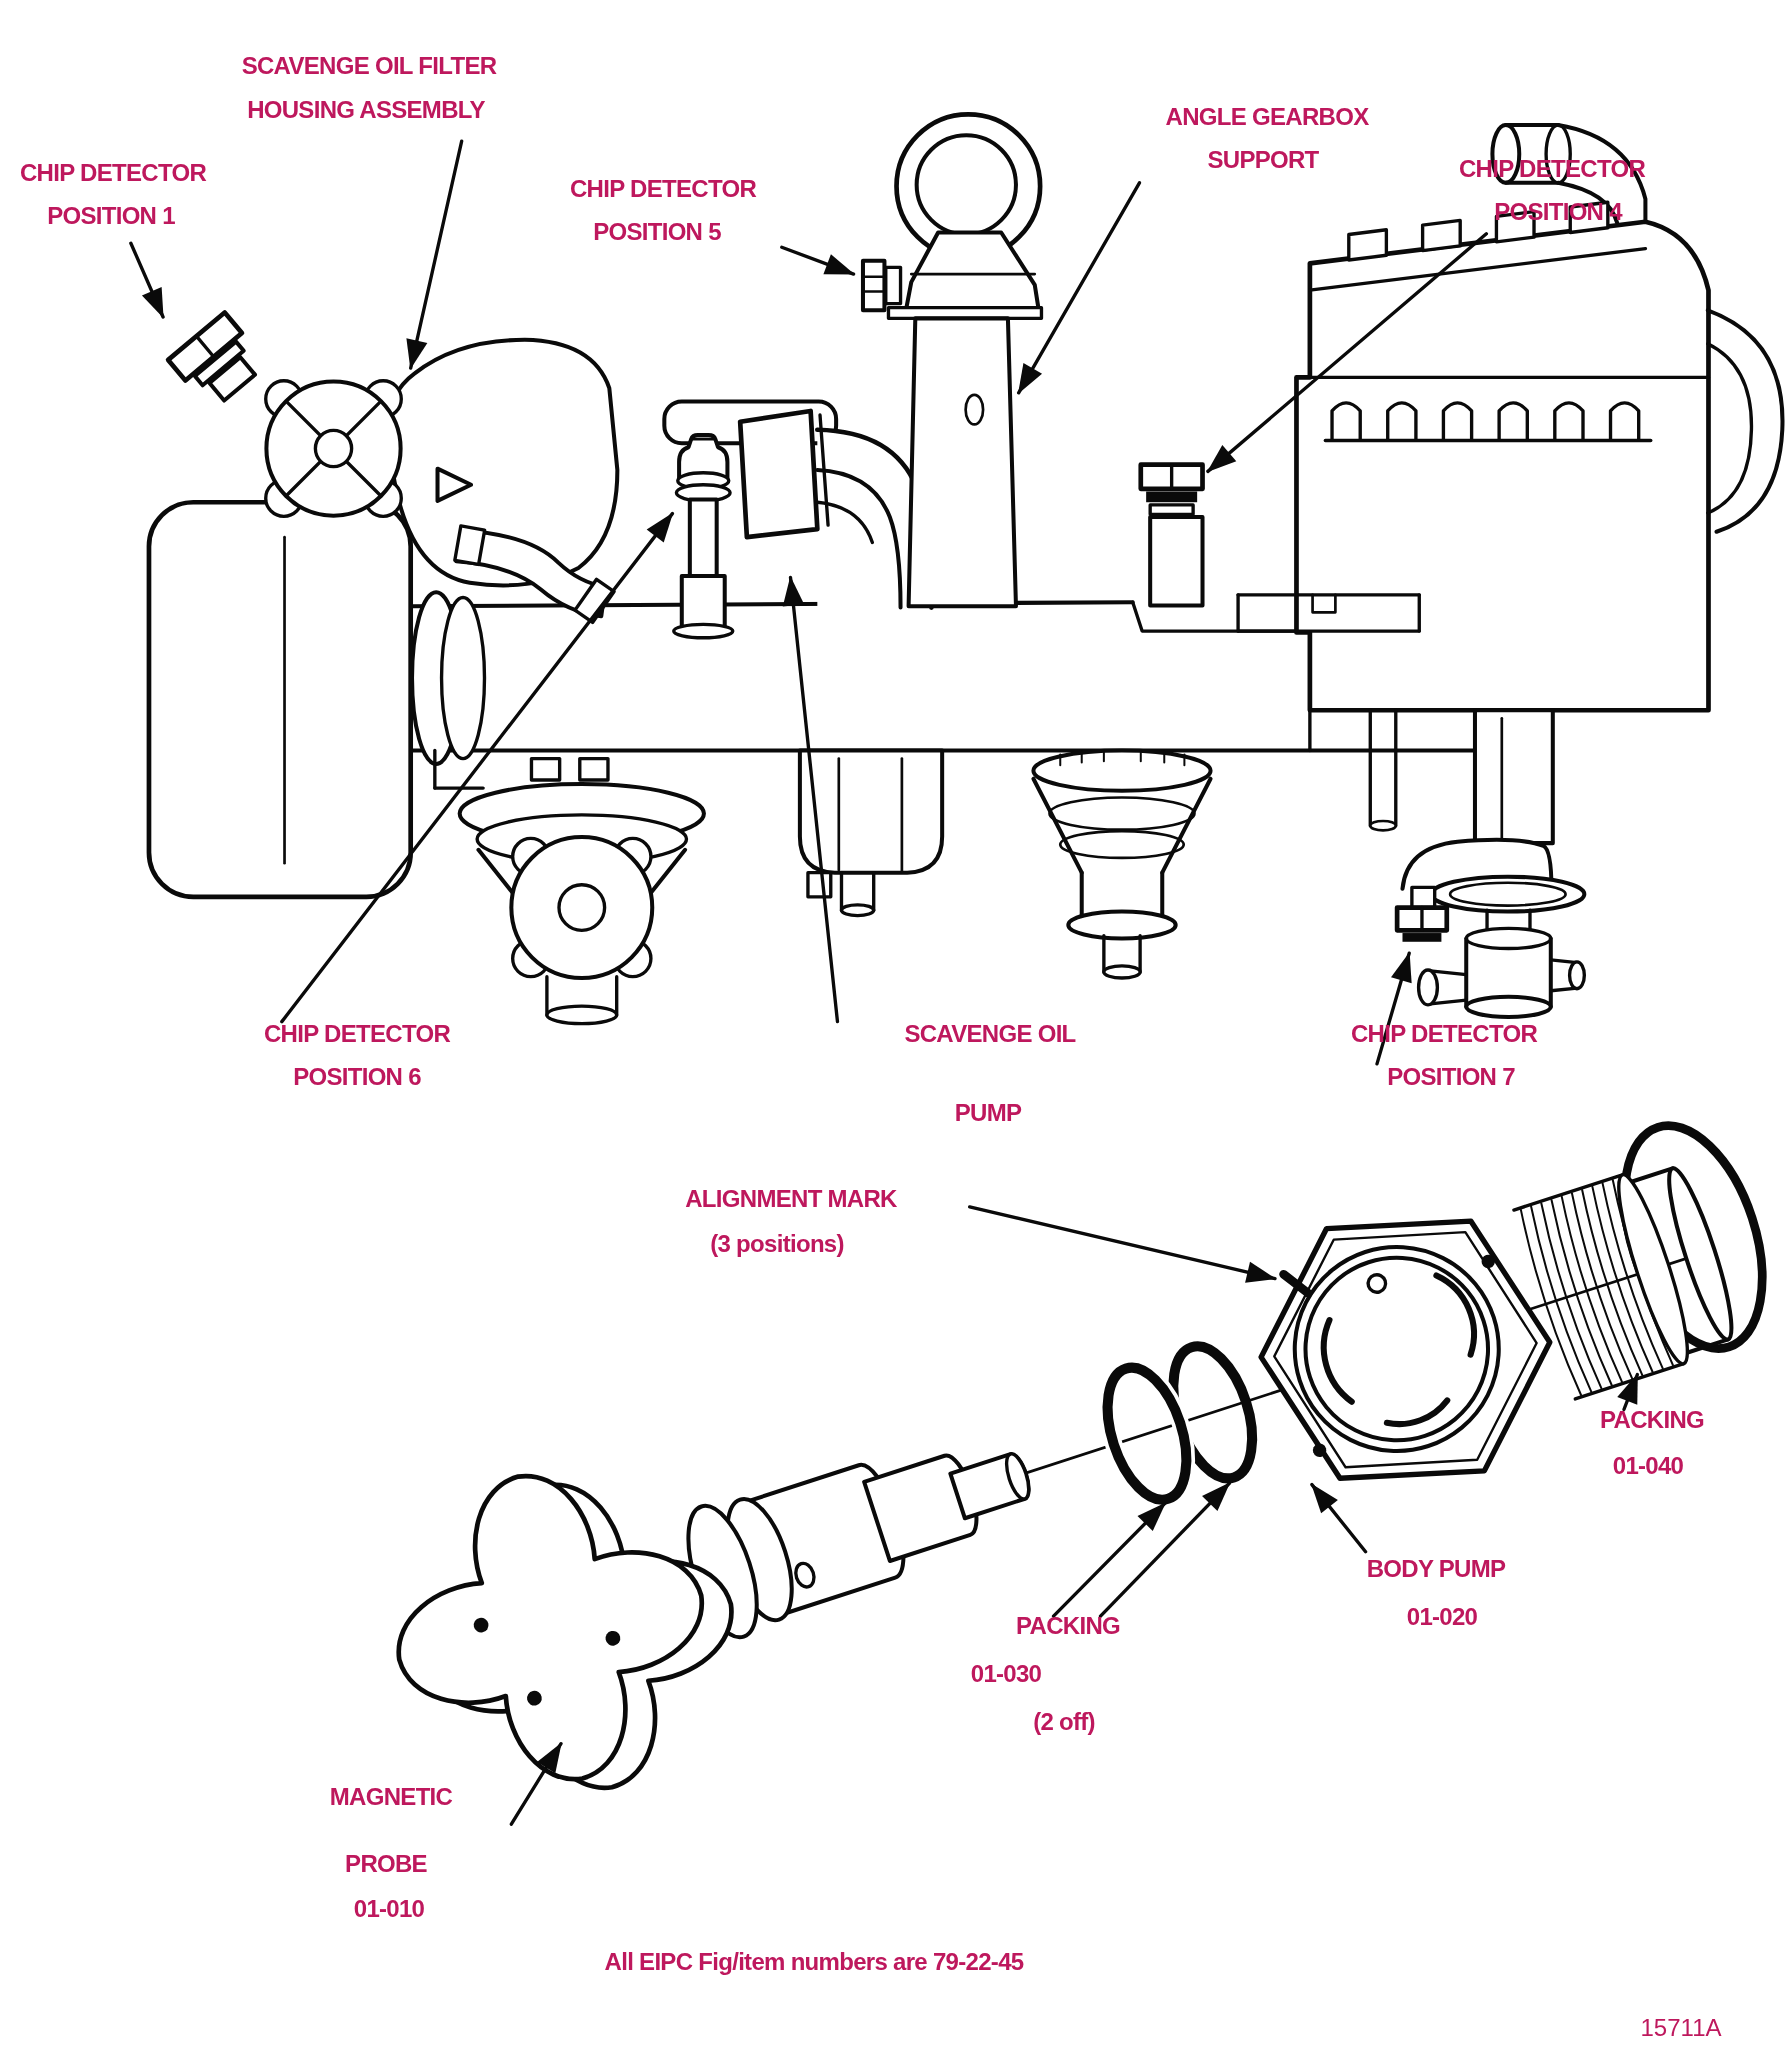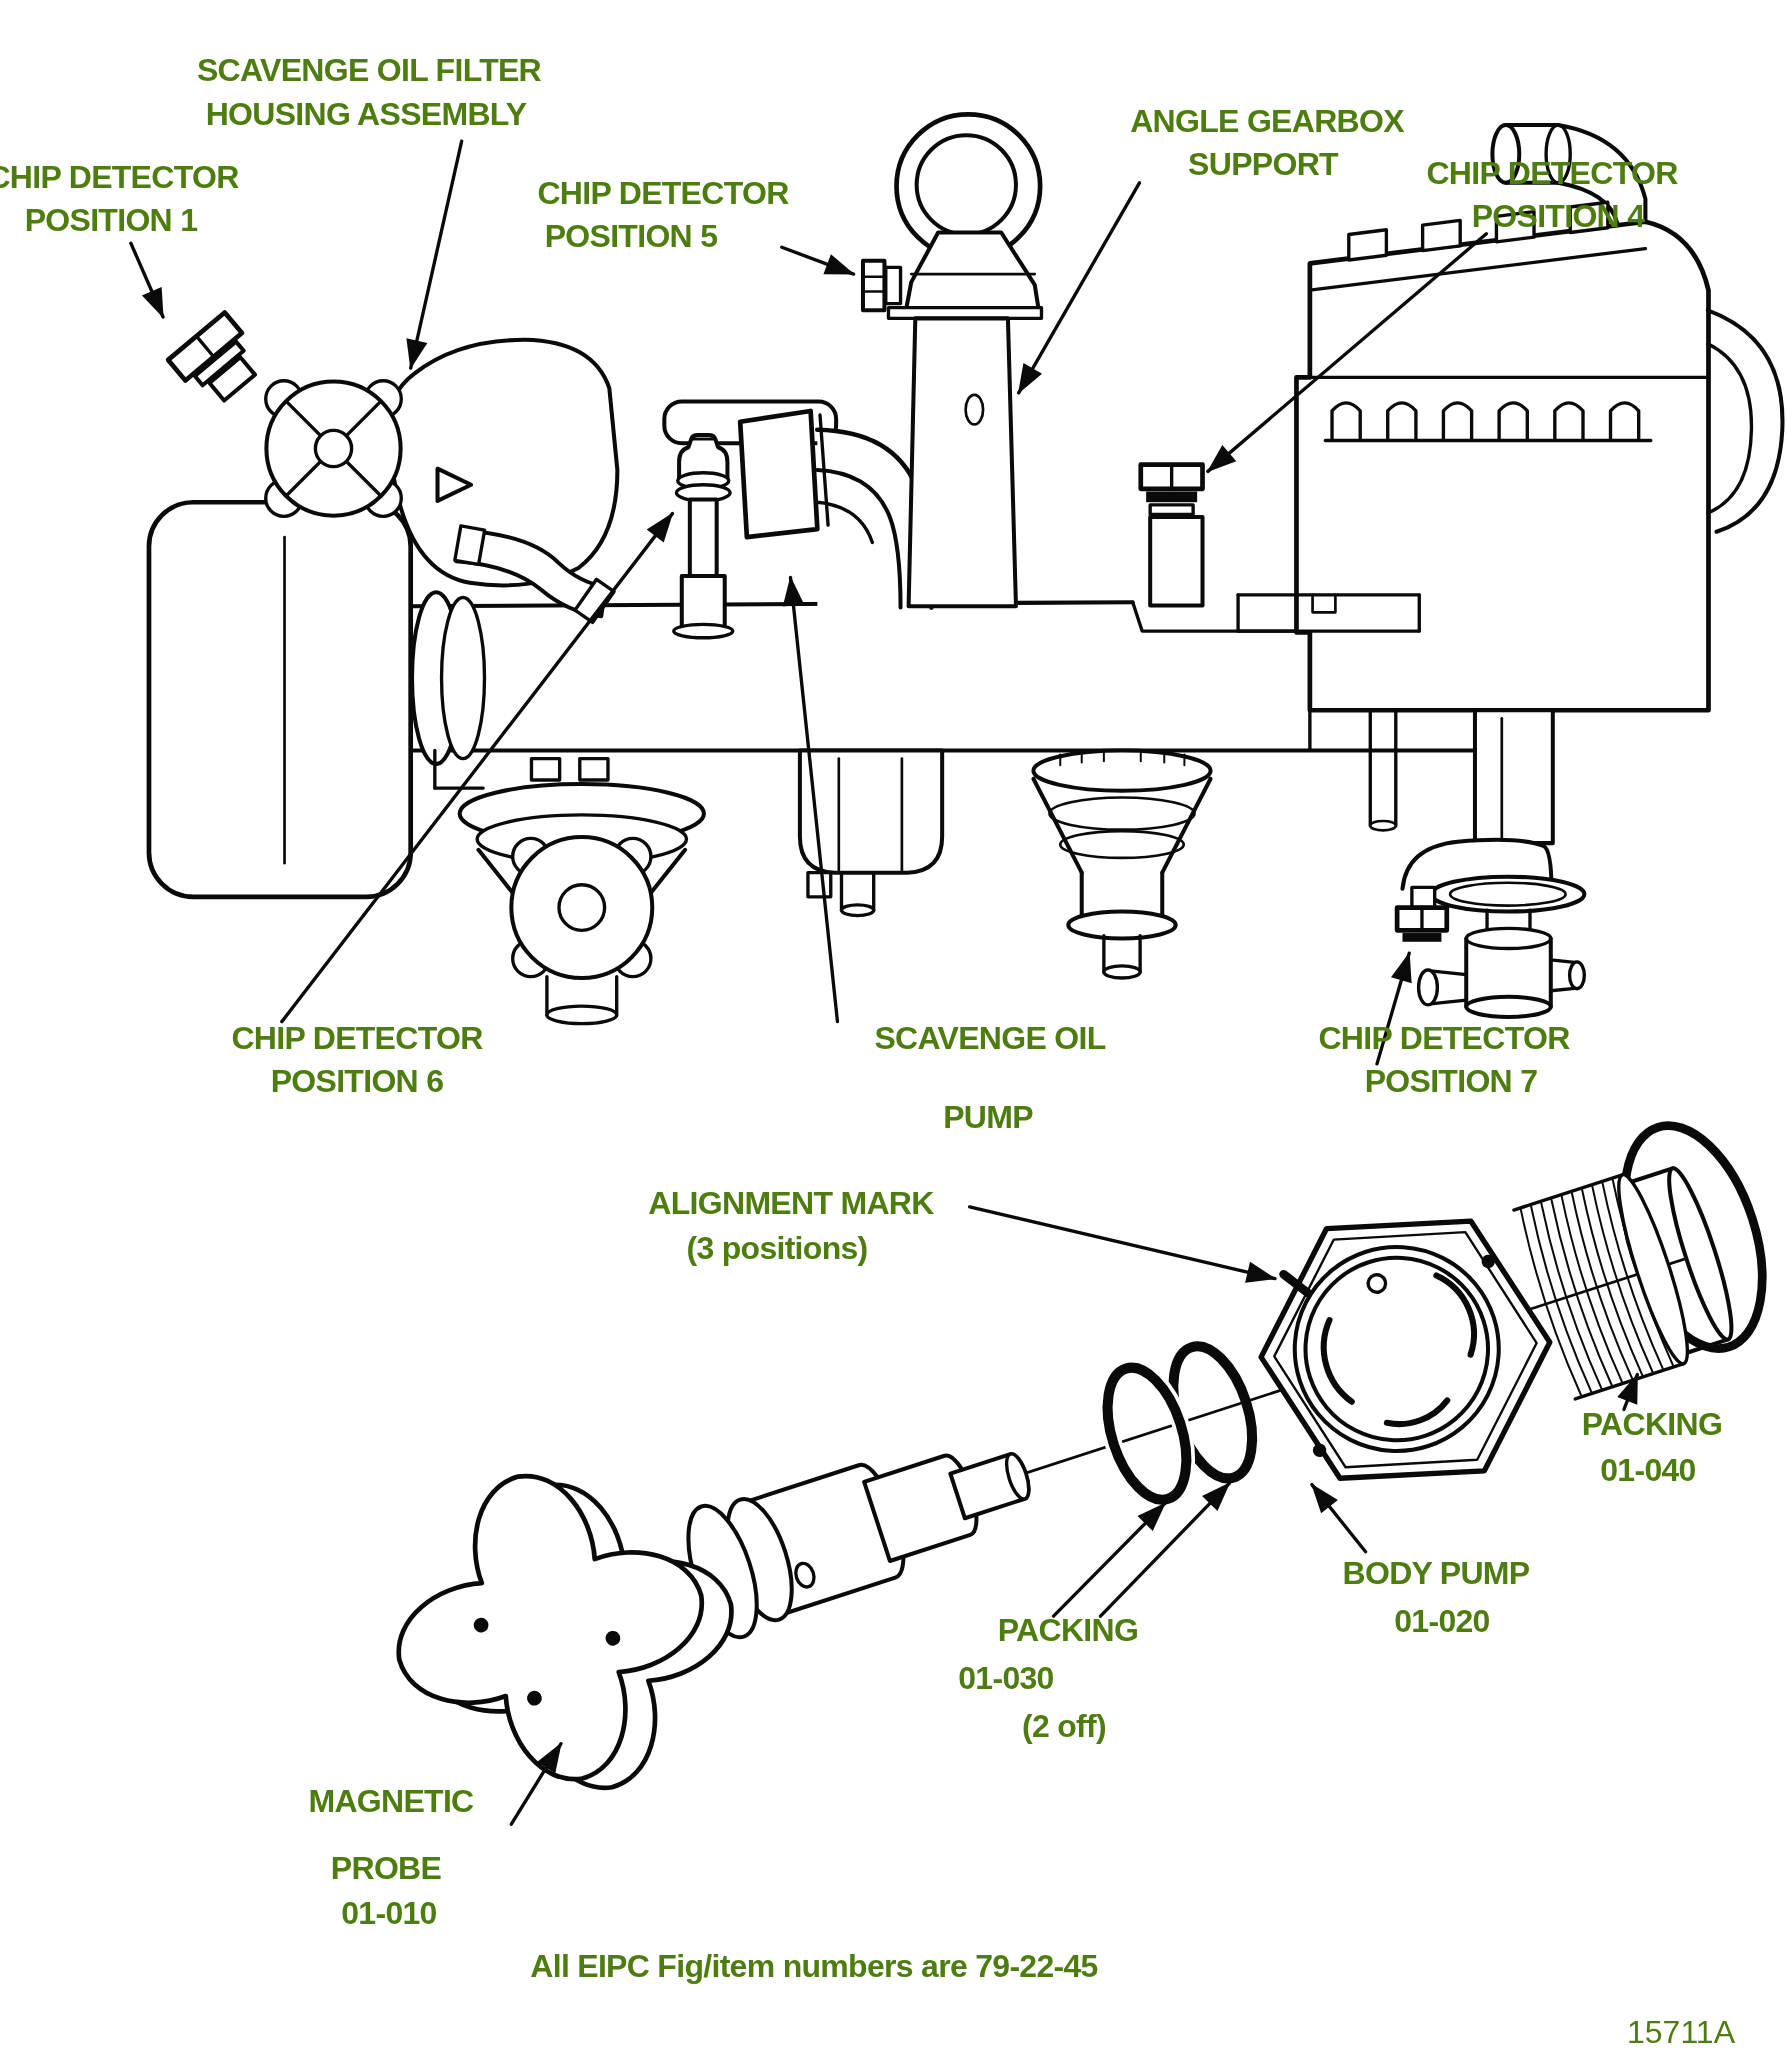--- a/index.html
+++ b/index.html
@@ -1,20 +1,20 @@
 <!DOCTYPE html>
 <html style="font-size:10.7px"><head>
 <meta charset="utf-8">
 <style>
   html,body{margin:0;padding:0;background:#fff;}
   #fig{position:relative;width:1787px;height:2056px;background:#ffffff;overflow:hidden;
        font-family:"Liberation Sans",sans-serif;}
   #art{position:absolute;left:0;top:0;}
   .lbl{position:absolute;transform:translateX(-50%);white-space:nowrap;
-       font-size:32px;font-weight:700;letter-spacing:-0.7px;line-height:1;color:#4d7c0f;}
+       font-size:24px;font-weight:700;letter-spacing:-0.7px;line-height:1;color:#be185d;}
   .foot{font-weight:700;}
   .fignum{font-weight:400;letter-spacing:0;margin-top:31px;}
   svg path,svg line,svg circle,svg ellipse,svg rect,svg polyline{vector-effect:none;}
 </style>
 </head>
 <body>
 
 <div id="fig">
 
 <svg id="art" width="1787" height="2056" viewBox="0 0 2663 3063" fill="none" stroke="#0a0a0a" stroke-linecap="round" stroke-linejoin="round">
@@ -374,21 +374,21 @@
   </g>
 </svg>
 
   <div class="lbl" style="left:369px;top:54px">SCAVENGE OIL FILTER</div>
   <div class="lbl" style="left:366px;top:98px">HOUSING ASSEMBLY</div>
 
   <div class="lbl" style="left:113px;top:161px">CHIP DETECTOR</div>
   <div class="lbl" style="left:111px;top:204px">POSITION 1</div>
 
   <div class="lbl" style="left:663px;top:177px">CHIP DETECTOR</div>
-  <div class="lbl" style="left:631px;top:220px">POSITION 5</div>
+  <div class="lbl" style="left:657px;top:220px">POSITION 5</div>
 
   <div class="lbl" style="left:1267px;top:105px">ANGLE GEARBOX</div>
   <div class="lbl" style="left:1263px;top:148px">SUPPORT</div>
 
   <div class="lbl" style="left:1552px;top:157px">CHIP DETECTOR</div>
   <div class="lbl" style="left:1558px;top:200px">POSITION 4</div>
 
   <div class="lbl" style="left:357px;top:1022px">CHIP DETECTOR</div>
   <div class="lbl" style="left:357px;top:1065px">POSITION 6</div>
 

